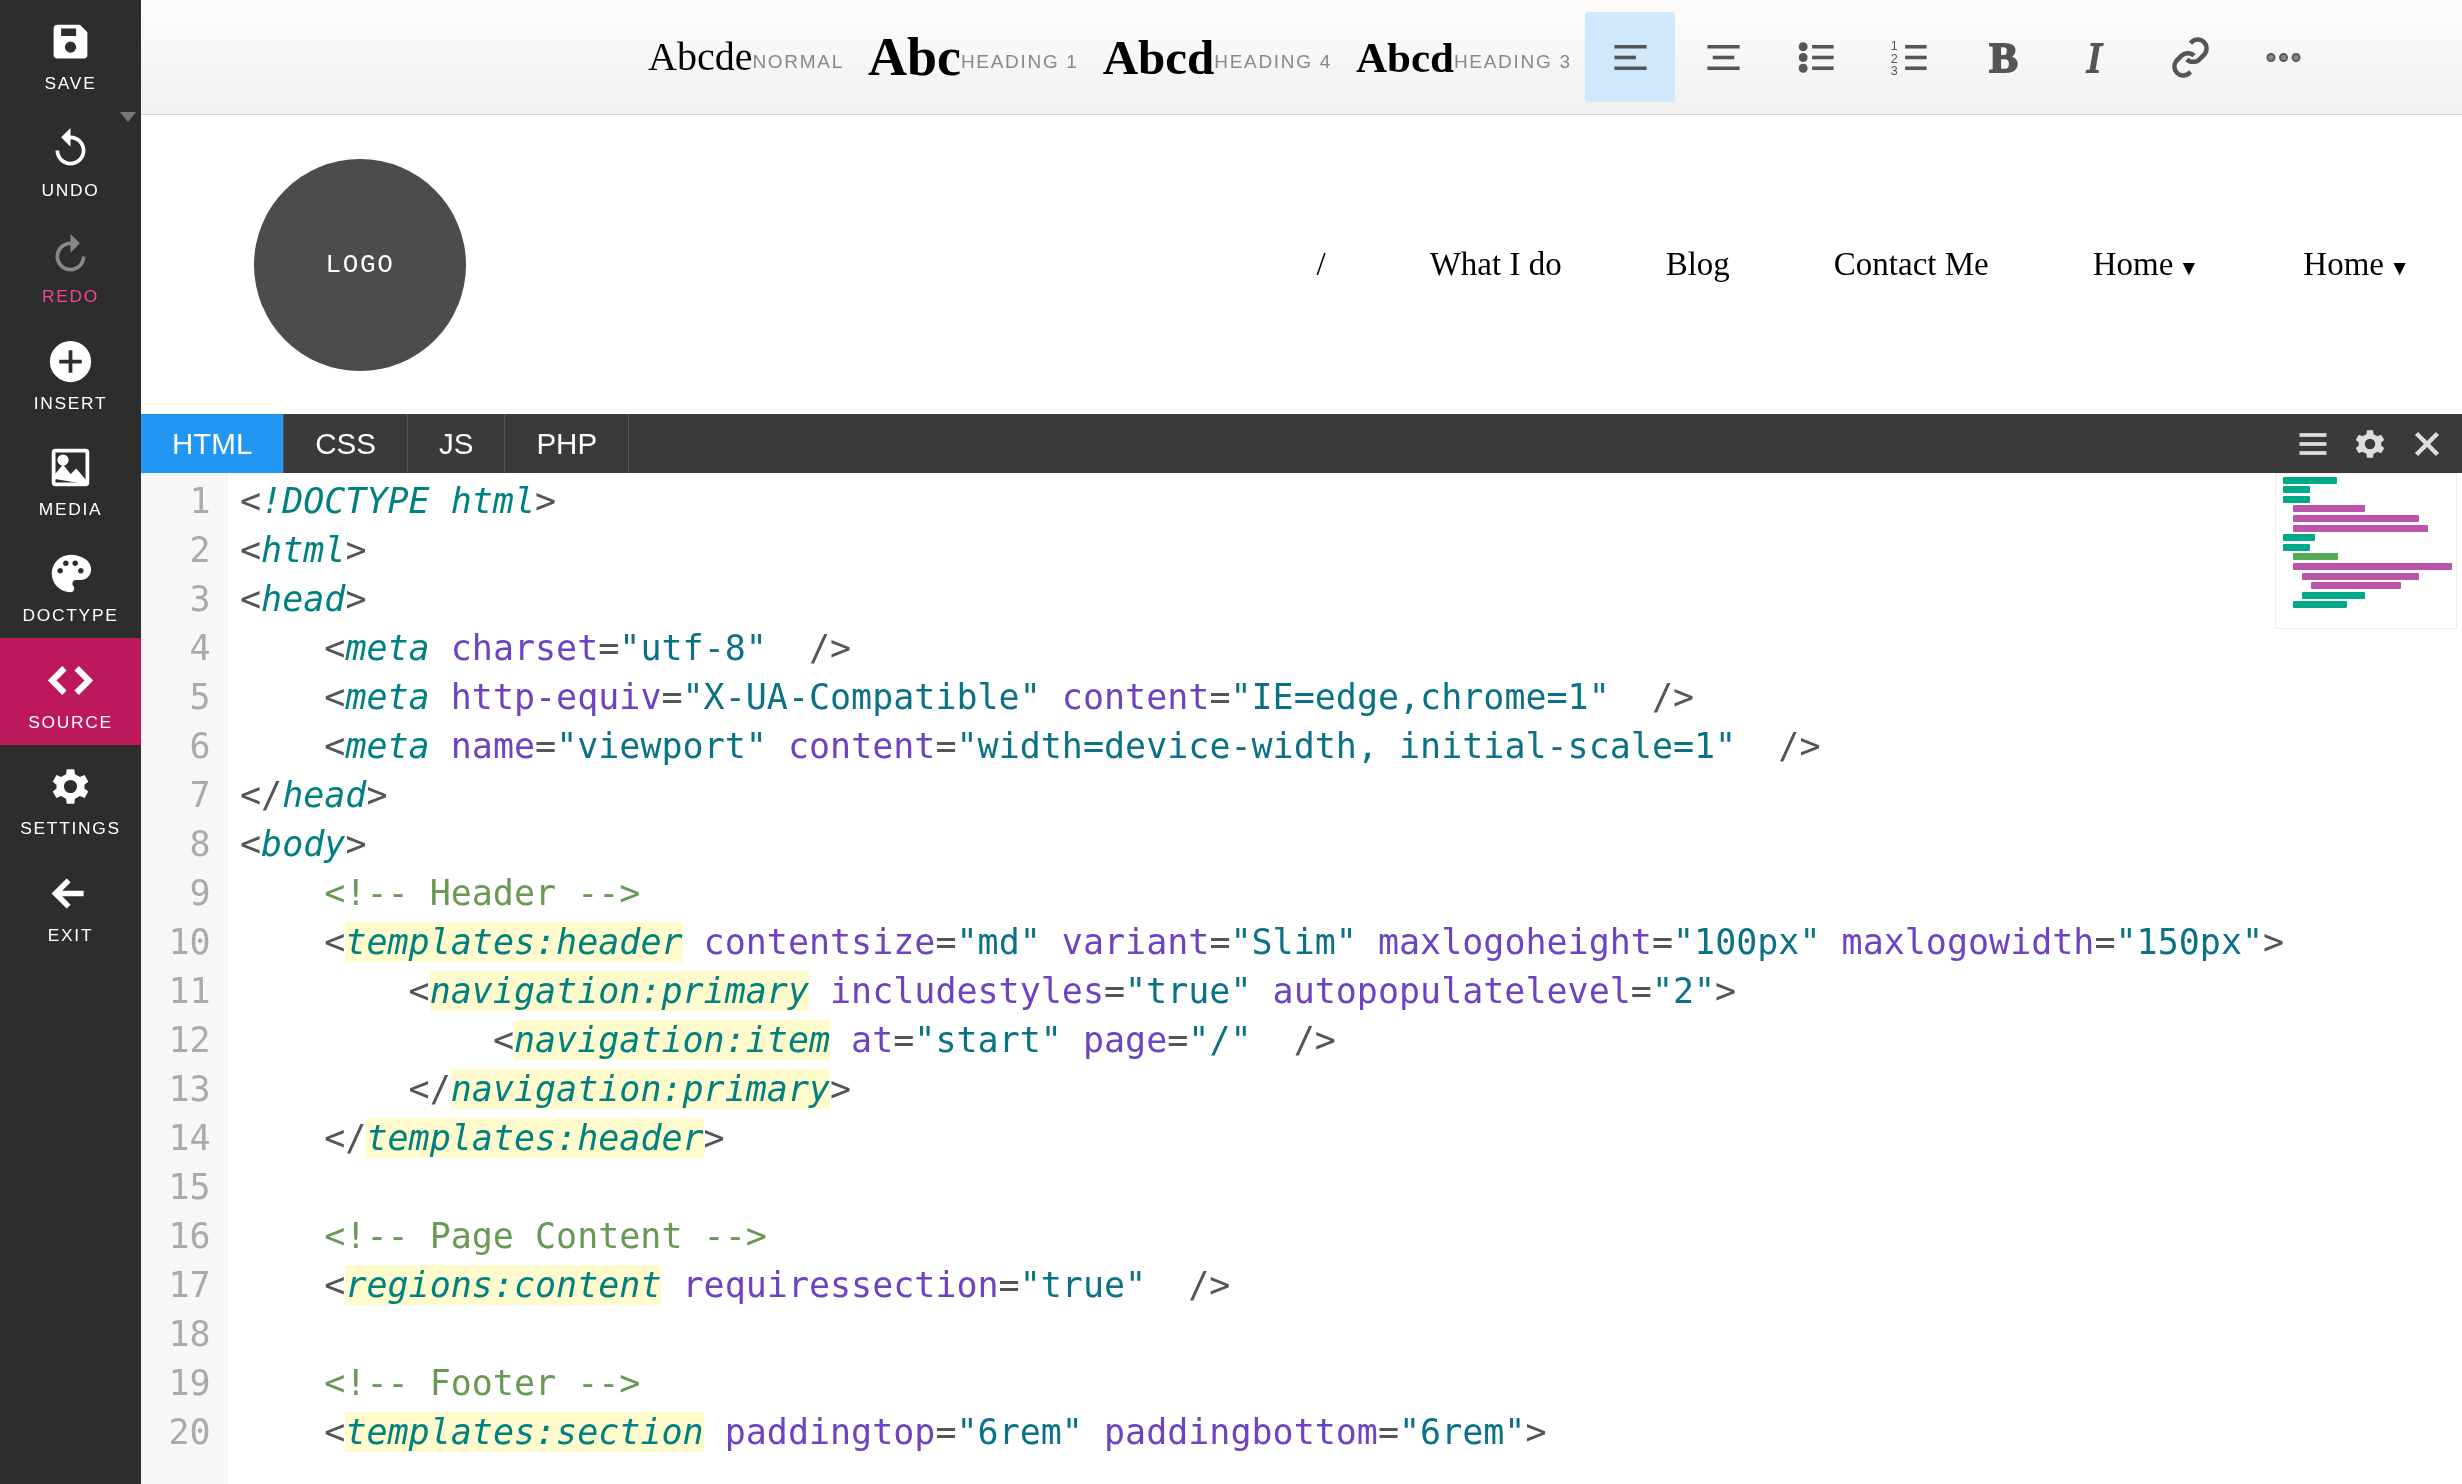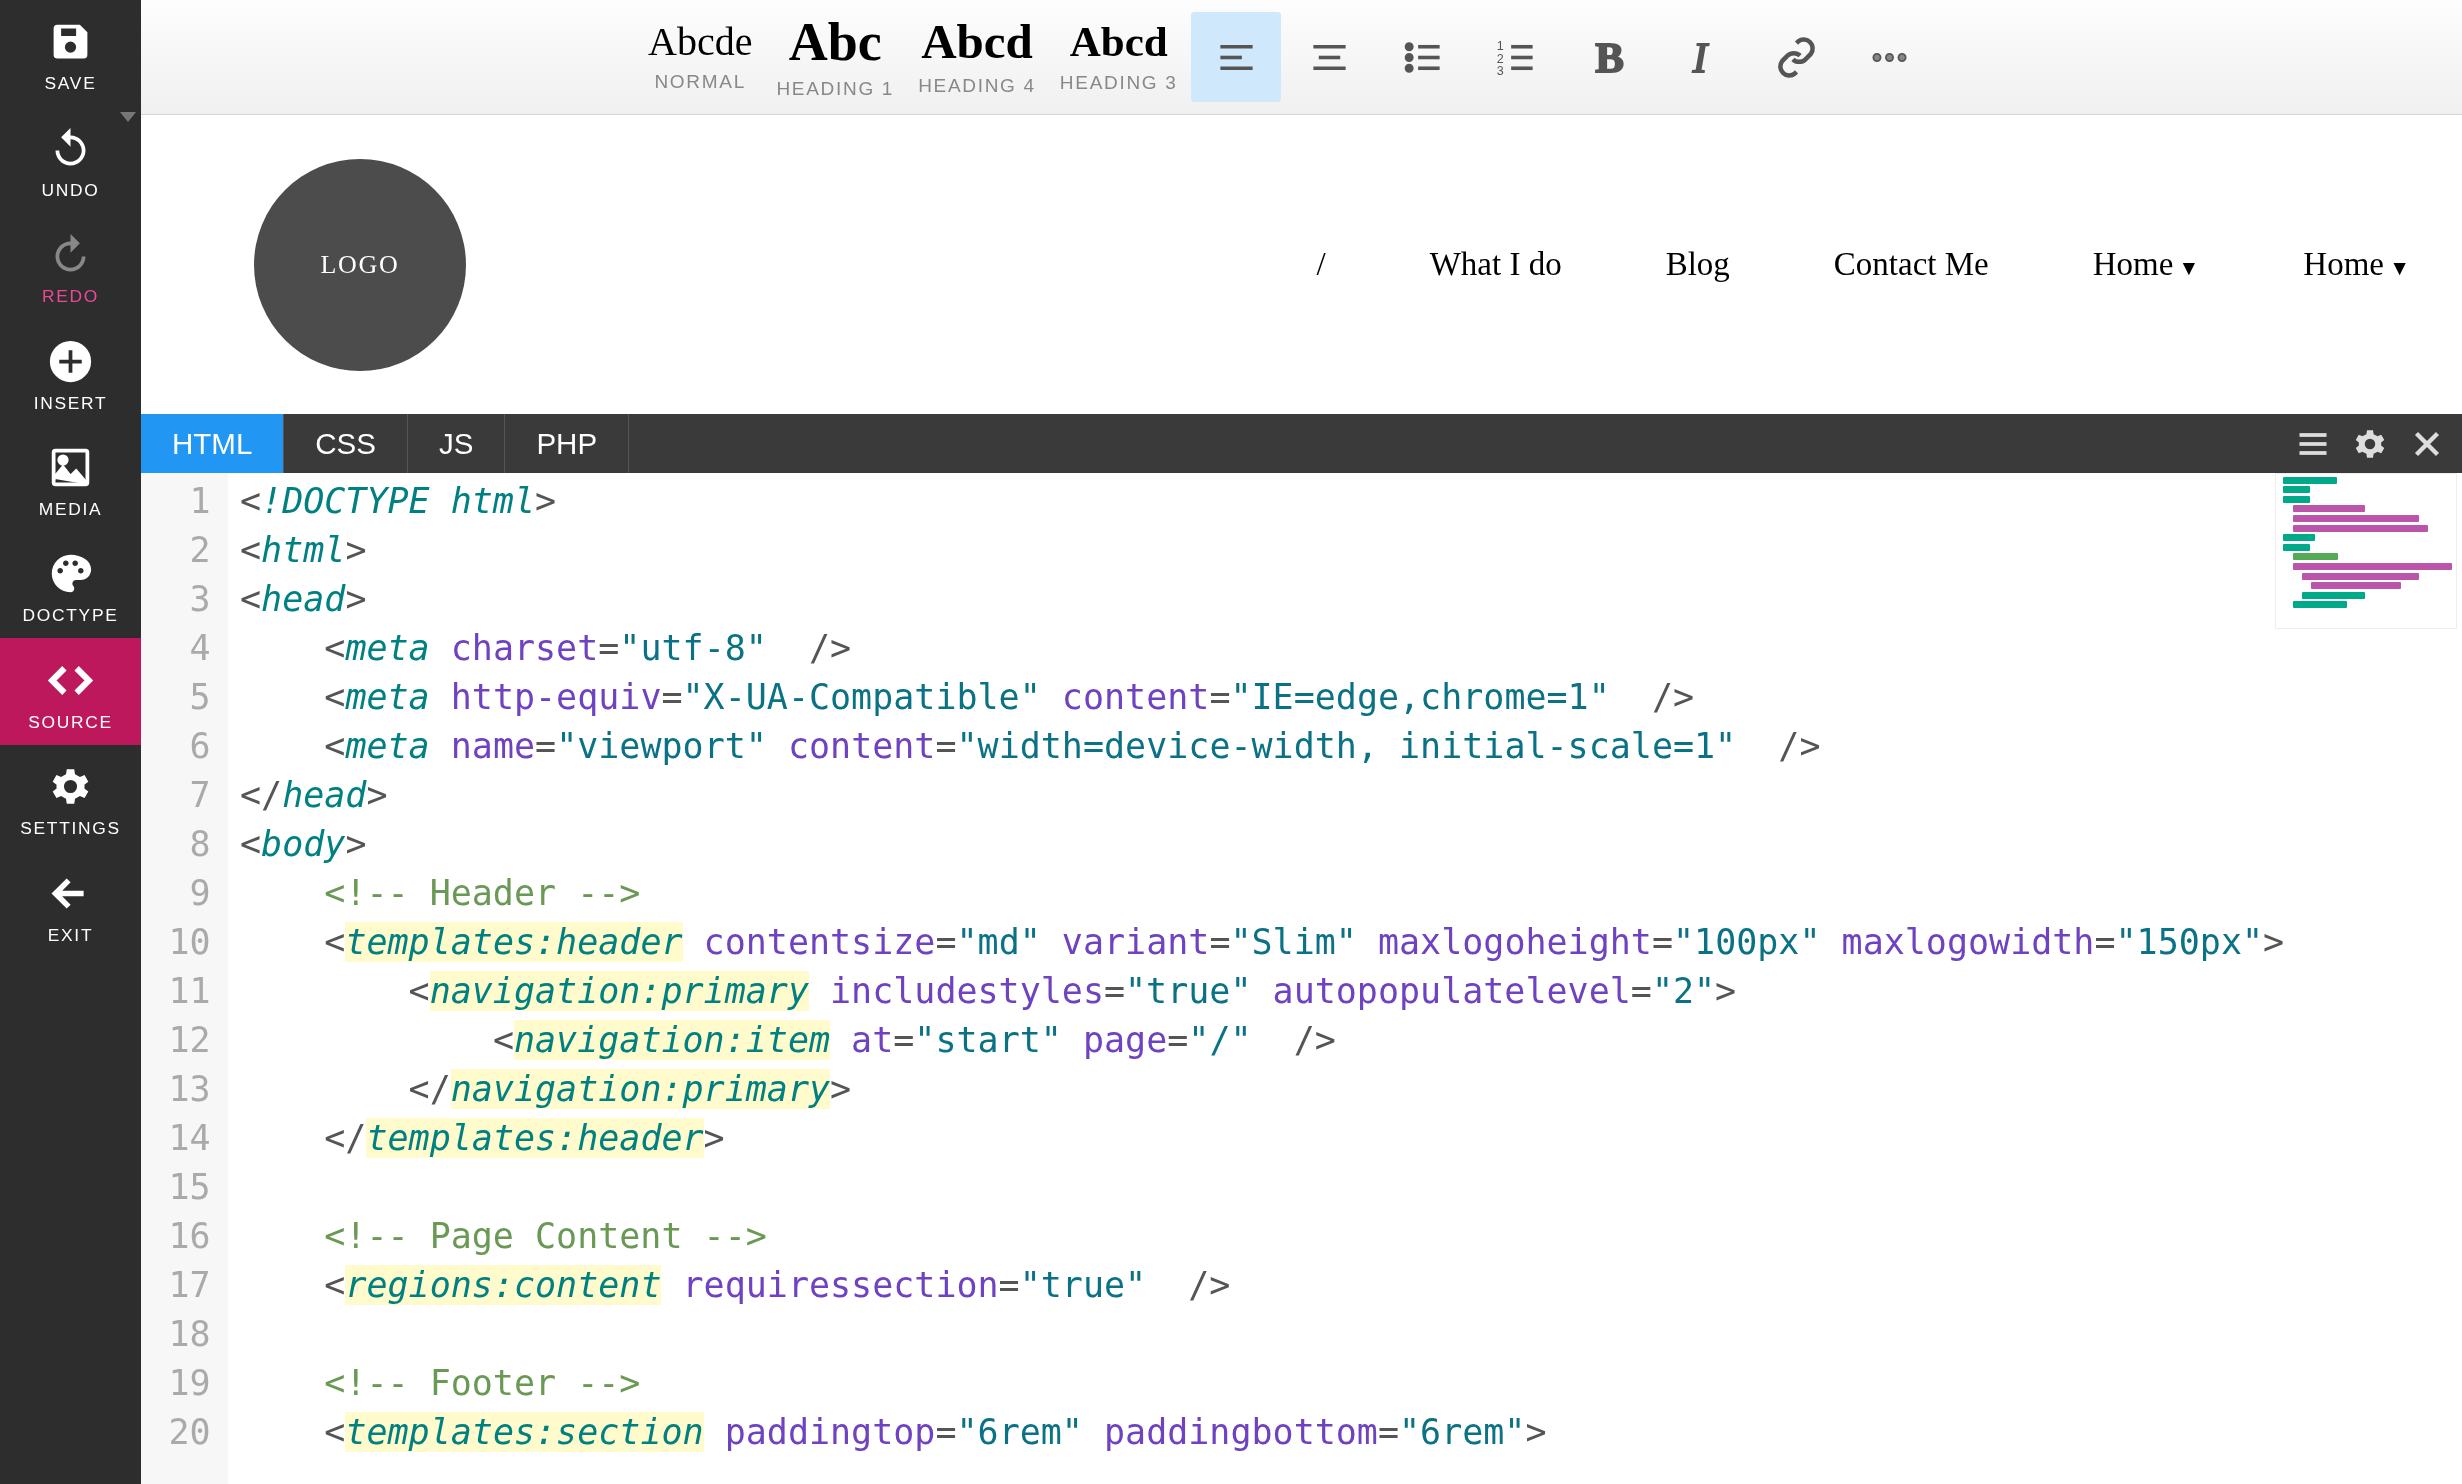--- a/index.html
+++ b/index.html
@@ -9,30 +9,30 @@
 .sidebar { position:absolute; left:0; top:0; width:141px; height:100%; background:#2d2d2d; display:flex; flex-direction:column; }
 .side-item { display:flex; flex-direction:column; align-items:center; justify-content:center; padding:17.4px 0 12px 0; cursor:pointer; color:#fff; position:relative; }
 .side-item.disabled { color:#ec4899; }
 .side-item.active { background:#be185d; }
 .side-icon { width:49px; height:49px; display:flex; align-items:center; justify-content:center; margin-bottom:7px; }
 .side-label { font-size:17.4px; letter-spacing:1.7px; font-weight:500; }
 .undo-caret { position:absolute; right:5.2px; top:5.2px; width:0; height:0; border-left:8.7px solid transparent; border-right:8.7px solid transparent; border-top:10.4px solid #777; }
 
 
 .toolbar { position:absolute; left:141px; top:0; right:0; height:115px; background:linear-gradient(#fdfdfd,#f0f0f0); border-bottom:0.9px solid #d5d5d5; display:flex; align-items:center; padding-left:495px; gap:0; }
-.fmt-group { display:flex; flex-direction:column; align-items:center; justify-content:center; height:100%; padding:0 12px; cursor:pointer; }
+.fmt-group { display:flex; flex-direction:row; align-items:center; justify-content:center; height:100%; padding:0 12px; cursor:pointer; }
 .fmt-sample { font-family:Georgia,serif; color:#000; line-height:1; }
 .fmt-label { font-size:19px; color:#888; letter-spacing:1.7px; margin-top:9px; }
 .tb-btn { width:90px; height:90px; display:flex; align-items:center; justify-content:center; cursor:pointer; margin:0 1.7px; border-radius:3.5px; }
 .tb-btn.active { background:#cfe8fb; }
 .tb-btn svg { stroke:#555; }
 
 
 .preview { position:absolute; left:141px; top:115px; right:0; height:299px; background:#fff; display:flex; align-items:center; padding:0 52px 0 113px; }
-.logo-circle { width:212px; height:212px; border-radius:50%; background:#4c4c4c; display:flex; align-items:center; justify-content:center; color:#fff; font-size:26px; letter-spacing:1.7px; font-family:Liberation Serif, serif; }
+.logo-circle { width:212px; height:212px; border-radius:50%; background:#4c4c4c; display:flex; align-items:center; justify-content:center; color:#fff; font-size:26px; letter-spacing:1.7px; font-family:Liberation Mono, monospace; }
 .nav { margin-left:auto; display:flex; gap:104px; align-items:center; font-family:Georgia,serif; font-size:33px; color:#000; }
 .nav-item { cursor:pointer; white-space:nowrap; }
 .nav-caret { font-size:21px; margin-left:5.2px; }
 
 
 .code-tabs { position:absolute; left:141px; top:414px; right:0; height:59px; background:#3a3a3a; display:flex; align-items:stretch; }
 .ctab { padding:0 31px; display:flex; align-items:center; color:#fff; font-size:29.5px; cursor:pointer; border-right:0.9px solid #555; }
 .ctab.active { background:#2196f3; }
 .ctab-right { margin-left:auto; display:flex; align-items:center; gap:21px; padding-right:17.4px; }
 .ctab-right svg { cursor:pointer; }

